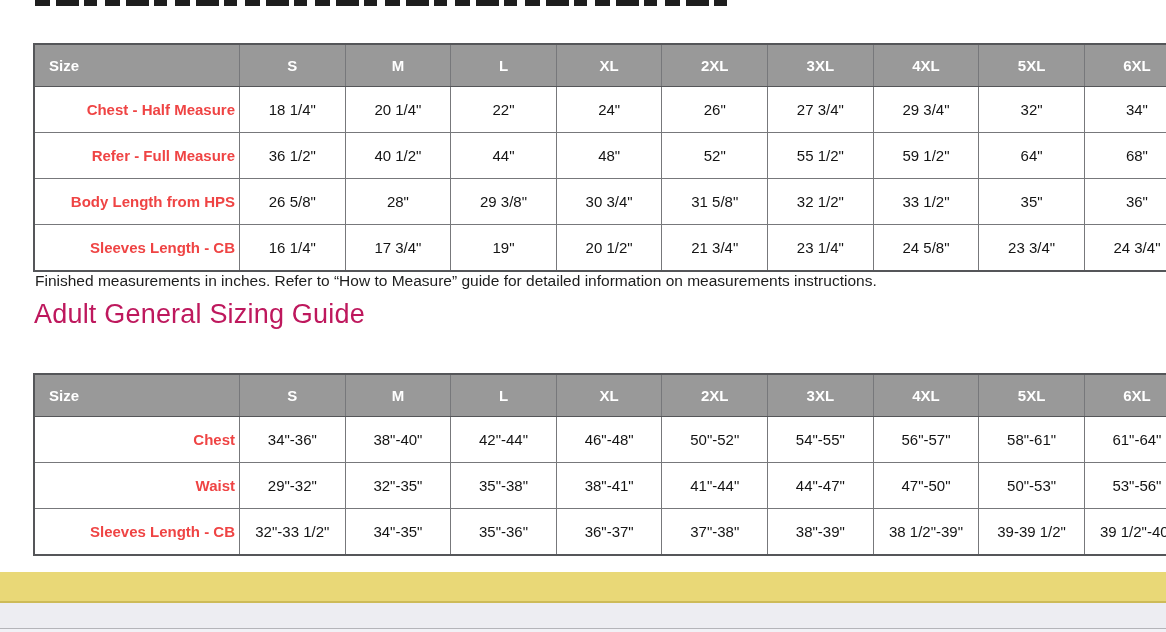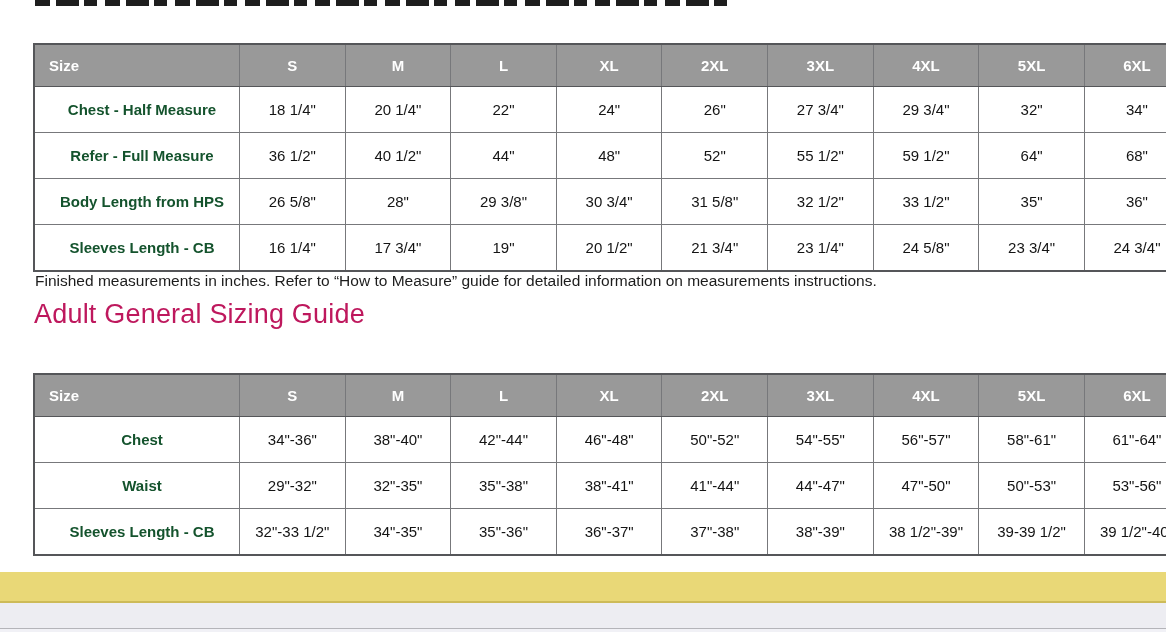--- a/index.html
+++ b/index.html
@@ -51,24 +51,24 @@
     height: 41px;
     border-bottom: 1px solid #555659;
   }
   table.size-table thead th:first-child {
     text-align: left;
     padding-left: 14px;
   }
   table.size-table th:first-child, table.size-table td:first-child { width: 186px; }
   table.size-table tbody td { height: 45px; background: #ffffff; color: #141414; }
   table.size-table tbody td.row-label {
-    text-align: center;
+    text-align: right;
     font-weight: bold;
     padding-left: 14px;
-    color: #14532d;
+    color: #ef4444;
   }
 
   .caption {
     position: absolute; left: 35px; top: 272px;
     font-size: 15.5px; color: #1c1c1c;
   }
 
   .section-heading {
     position: absolute; left: 34px; top: 299px;
     font-size: 27px; font-weight: 400; color: #be185d;

